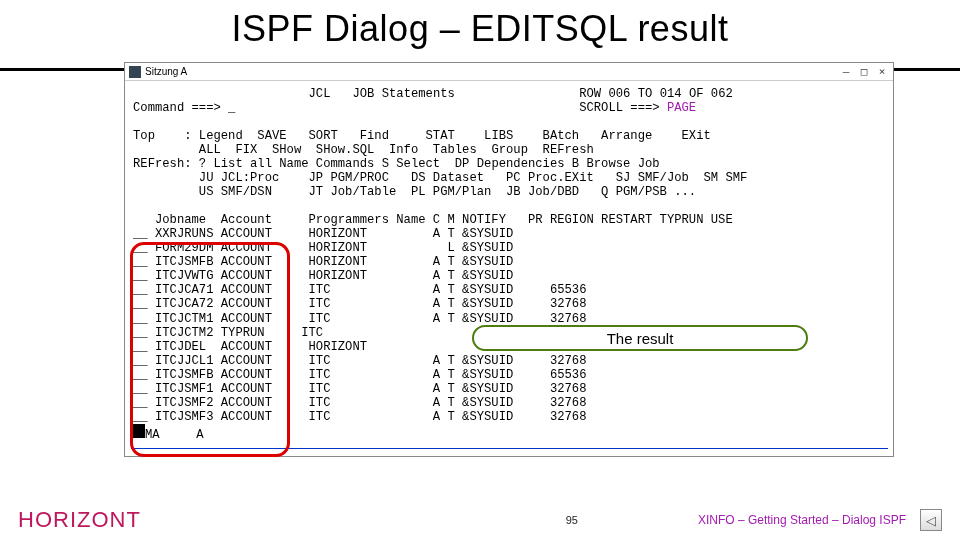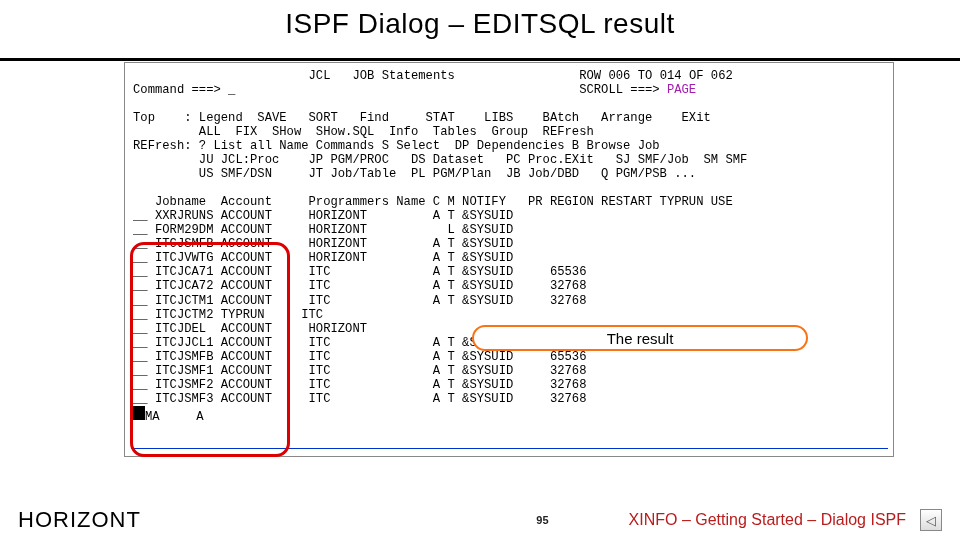--- a/index.html
+++ b/index.html
@@ -2,21 +2,21 @@
 <html><head>
 <meta charset="utf-8">
 <style>
   * { box-sizing: border-box; }
   html, body {
     margin: 0; padding: 0; width: 960px; height: 540px;
     background: #fff; font-family: Arial, Helvetica, sans-serif;
     color: #000; overflow: hidden;
   }
   .slide-title {
-    text-align: center; font-size: 28px; padding: 8px 0 18px 0;
+    text-align: center; font-size: 36px; padding: 8px 0 18px 0;
     letter-spacing: .5px;
   }
   .title-rule { border: none; border-top: 3px solid #000; margin: 0; }
   .terminal-frame {
     position: absolute; left: 124px; top: 62px; width: 770px; height: 395px;
     border: 1px solid #888; background: #fff;
   }
   .titlebar {
     display:flex; align-items:center; height:18px;
     border-bottom:1px solid #ccc; font-size:10px; padding:0 4px; gap:4px;
@@ -32,50 +32,58 @@
   }
   .page { color: #a21caf; }
   .caret-cell { display:inline-block; width:12px; height:14px; background:#000;}
   .red-ring {
     position:absolute; border: 3px solid #d00; border-radius: 14px;
     background: transparent; pointer-events:none;
   }
   .ring1 { left: 130px; top: 242px; width: 160px; height: 215px; }
   .callout {
     position:absolute; left: 472px; top: 325px; width: 336px; height: 26px;
-    border: 2px solid #f97316; border-radius: 13px; background: #fff;
+    border: 2px solid #4d7c0f; border-radius: 13px; background: #fff;
     display:flex; align-items:center; justify-content:center;
     font-size: 15px;
   }
   .footer {
     position:absolute; left:0; bottom:0; width:960px; height:40px;
     display:flex; align-items:center; padding: 0 18px; font-size:13px;
     border-top: none;
   }
-  .brand { font-size:22px; letter-spacing:1px; color:#000000;}
+  .brand { font-size:22px; letter-spacing:1px; color:#be185d;}
   .f-spacer { flex:1;}
-  .page-num { font-size:11px; color:#222;font-weight:bold; }
-  .course { font-size:16px; color:#b91c1c; margin-left:80px;}
+  .page-num { font-size:11px; color:#222; }
+  .course { font-size:12px; color:#a21caf; margin-left:120px;}
   .navbtn {
     width:22px; height:22px; border:1px solid #888; margin-left:14px;
     display:flex; align-items:center; justify-content:center;
     font-size:13px; color:#555; background:linear-gradient(#fff,#ddd);
   }
   .blue-bottom {
     position:absolute; left:131px; top:448px; width:757px;
     border-top:1px solid #0033cc;
   }
 </style>
 </head>
 <body>
 
 <div class="slide-title">ISPF Dialog – EDITSQL result</div>
 <hr class="title-rule">
 
 <div class="terminal-frame">
+  <div class="titlebar">
+    <span class="tb-icon"></span>
+    <span>Sitzung A</span>
+    <span class="tb-spacer"></span>
+    <span class="tb-btn">–</span>
+    <span class="tb-btn">□</span>
+    <span class="tb-btn">×</span>
+  </div>
   <div class="term"><span>                        </span><span>JCL</span><span>   </span><span>JOB Statements</span><span>                 </span><span>ROW 006 TO 014 OF 062</span>
 <span>Command ===&gt; _</span><span>                                               </span><span>SCROLL ===&gt; </span><span class="page">PAGE</span>
 
 <span>Top    :</span><span> Legend  SAVE   SORT   Find     STAT    LIBS    BAtch   Arrange    EXit</span>
         <span> ALL  FIX  SHow  SHow.SQL  Info  Tables  Group  REFresh</span>
 <span>REFresh:</span><span> ? List all Name Commands S Select  DP Dependencies B Browse Job</span>
         <span> JU JCL:Proc    JP PGM/PROC   DS Dataset   PC Proc.EXit   SJ SMF/Job  SM SMF</span>
         <span> US SMF/DSN     JT Job/Table  PL PGM/Plan  JB Job/DBD   Q PGM/PSB ...</span>
 
 <span>   Jobname  Account     Programmers Name C M NOTIFY   PR REGION RESTART TYPRUN USE</span>

